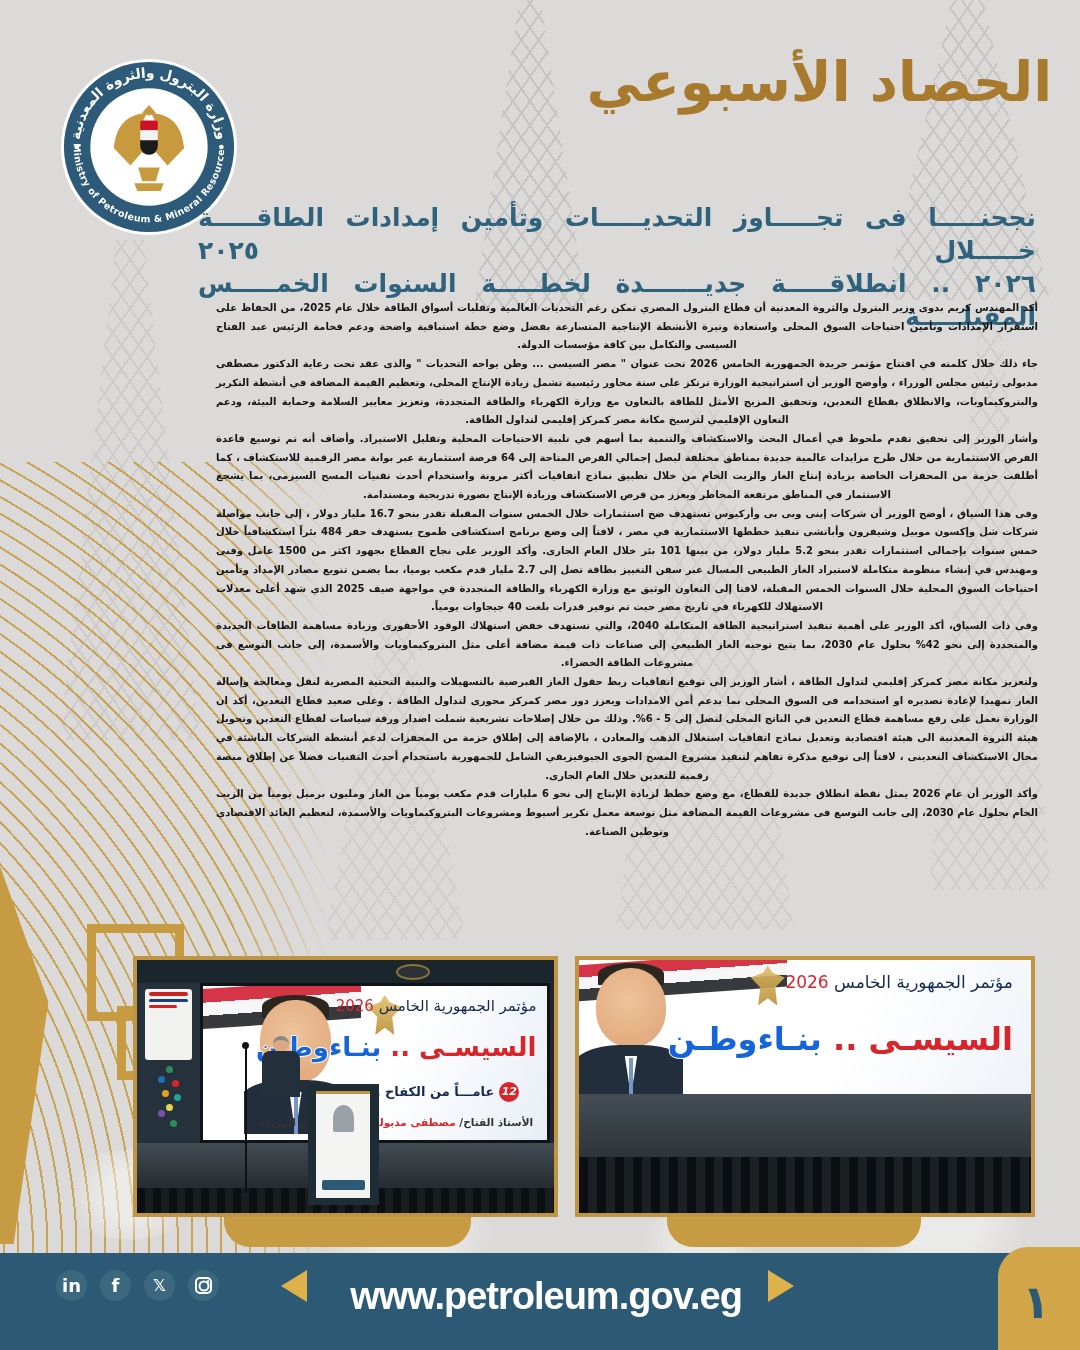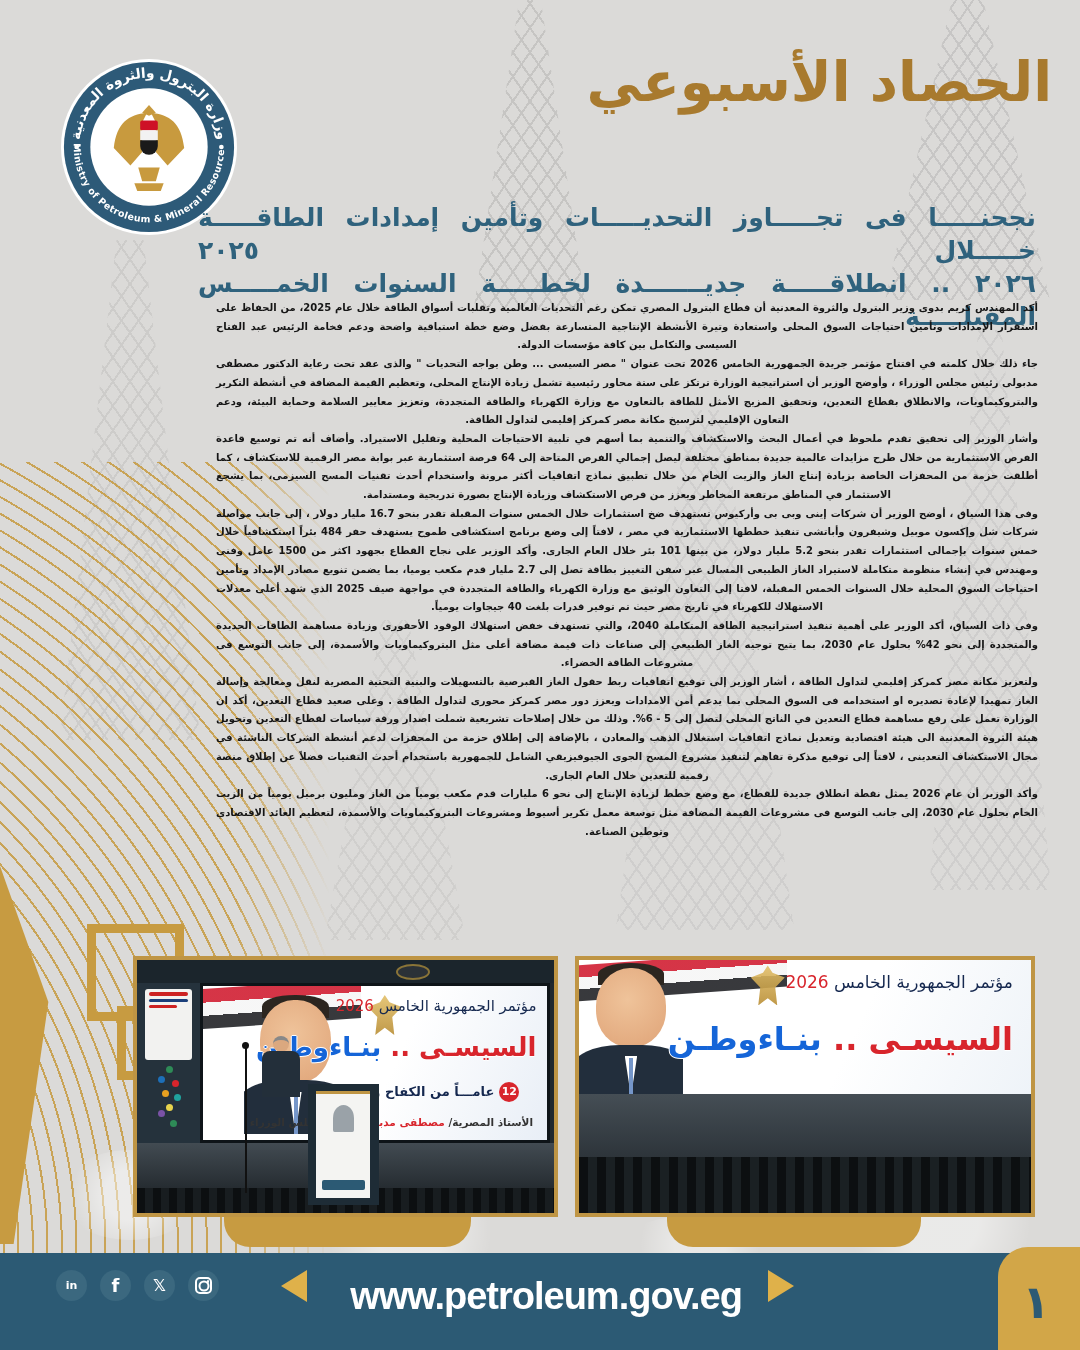--- a/index.html
+++ b/index.html
@@ -90,38 +90,38 @@
   .l-strip{position:absolute;left:0;top:9%;width:15%;height:63.5%;background:#25323c;}
   .l-strip .mini{position:absolute;left:12%;top:4%;width:76%;height:44%;background:#f2f2f0;border-radius:3px;overflow:hidden;}
   .l-strip .mini i{display:block;height:4px;margin:3px 4px;background:#c22;border-radius:2px;}
   .l-strip .mini i:nth-child(2){background:#1b3f7a;height:3px;}
   .l-strip .mini i:nth-child(3){background:#c22;height:3px;width:60%;}
   .l-strip .dots{position:absolute;left:46%;top:52%;width:7px;height:7px;border-radius:50%;background:#2e8b57;
     box-shadow:-8px 10px 0 #1d6fb8,6px 14px 0 #d8252c,-4px 24px 0 #e8a020,8px 28px 0 #20a39e,0 38px 0 #e8d44d,-8px 44px 0 #7a52a5,4px 54px 0 #2e8b57;}
   .l-floor{position:absolute;left:0;top:72.5%;width:100%;height:27.5%;background:linear-gradient(180deg,#424b52,#23292e 70%);}
   .l-skirt{position:absolute;left:0;bottom:0;width:100%;height:10%;background:repeating-linear-gradient(90deg,#0c0f11 0 8px,#181d20 8px 16px);}
   .badge-line{position:absolute;direction:rtl;display:flex;align-items:center;gap:5px;font-weight:bold;color:#15284f;}
-  .badge-num{display:inline-flex;align-items:center;justify-content:center;background:#d8252c;color:#fff;border-radius:50%;font-weight:bold;}
+  .badge-num{display:inline-flex;align-items:center;justify-content:center;background:#d8252c;color:#fff;border-radius:50%;font-weight:bold;font-style:italic;}
   .patron{position:absolute;direction:rtl;font-weight:bold;color:#333;white-space:nowrap;}
   .patron .name{color:#d8252c;}
   .podium{position:absolute;left:41%;top:49%;width:17%;height:48%;background:#1e2c36;}
   .podium .panel{position:absolute;left:12%;top:6%;width:76%;height:88%;background:#f4f4f2;border-top:3px solid #bf9544;}
   .podium .thumb{position:absolute;left:30%;top:10%;width:40%;height:26%;border-radius:50% 50% 8% 8%;background:#9aa2a8;}
   .podium .tstrip{position:absolute;left:10%;bottom:8%;width:80%;height:9%;background:#2c5a74;border-radius:2px;}
   .speaker{position:absolute;left:30%;top:30%;width:9%;height:26%;}
   .speaker .s-head{position:absolute;left:28%;top:0;width:16px;height:16px;border-radius:50%;background:#dba87f;border-top:4px solid #888;}
   .speaker .s-body{position:absolute;left:0;top:15px;width:100%;height:70%;background:#232f3a;border-radius:8px 8px 0 0;}
   .mic{position:absolute;left:26%;top:34%;width:2px;height:58%;background:#111;}
   .mic::before{content:"";position:absolute;left:-3px;top:-4px;width:7px;height:7px;border-radius:50%;background:#111;}
 
   
   .footer{position:absolute;left:0;top:1253px;width:100%;height:97px;background:var(--footer_teal);}
   .social{position:absolute;left:56px;top:17px;display:flex;gap:13px;}
   .sicon{width:31px;height:31px;border-radius:50%;background:#3b687f;color:#fff;display:flex;align-items:center;justify-content:center;font-weight:bold;}
-  .sicon.in{font-size:11px;}
+  .sicon.in{font-size:18px;}
   .sicon.fb{font-size:18px;}
   .sicon.x{font-size:16px;}
   .ig-glyph{position:relative;width:17px;height:17px;border:2px solid #fff;border-radius:5px;}
   .ig-glyph::before{content:"";position:absolute;left:50%;top:50%;transform:translate(-50%,-50%);width:7px;height:7px;border:2px solid #fff;border-radius:50%;}
   .ig-glyph::after{content:"";position:absolute;right:1px;top:1px;width:2.5px;height:2.5px;border-radius:50%;background:#fff;}
   .tri{position:absolute;width:0;height:0;border-top:16px solid transparent;border-bottom:16px solid transparent;top:17px;}
   .tri.l{left:281px;border-right:26px solid #dfb14a;}
   .tri.r{left:768px;border-left:26px solid #dfb14a;}
   .url{position:absolute;left:340px;top:22px;width:412px;text-align:center;color:#fff;font-weight:bold;font-size:38px;font-family:"Liberation Sans",sans-serif;letter-spacing:-1px;}
   .page-tab{position:absolute;left:998px;top:1247px;width:82px;height:103px;background:#d2a648;border-radius:30px 0 0 0;}
@@ -213,21 +213,21 @@
         </div>
         <div class="slogan" style="right:3%;top:30%;font-size:26px;">
           <span class="red">السيسـى ..</span>
           <span class="blue">بنـاءوطـن</span>
         </div>
         <div class="badge-line" style="right:8%;top:62%;font-size:13px;">
           <span class="badge-num" style="width:20px;height:20px;font-size:11px;">12</span>
           <span>عامـــاً من الكفاح والعمل</span>
         </div>
         <div class="patron" style="right:4%;top:84%;font-size:10.5px;">
-          <span>الأستاذ المصرية/</span>
+          <span>الأستاذ الفتاح/</span>
           <span class="name">مصطفى مدبولى</span>
           <span>رئيس مجلس الوزراء</span>
         </div>
       </div>
     </div>
     <div class="l-strip">
       <div class="mini">
           <i></i>
           <i></i>
           <i></i>

